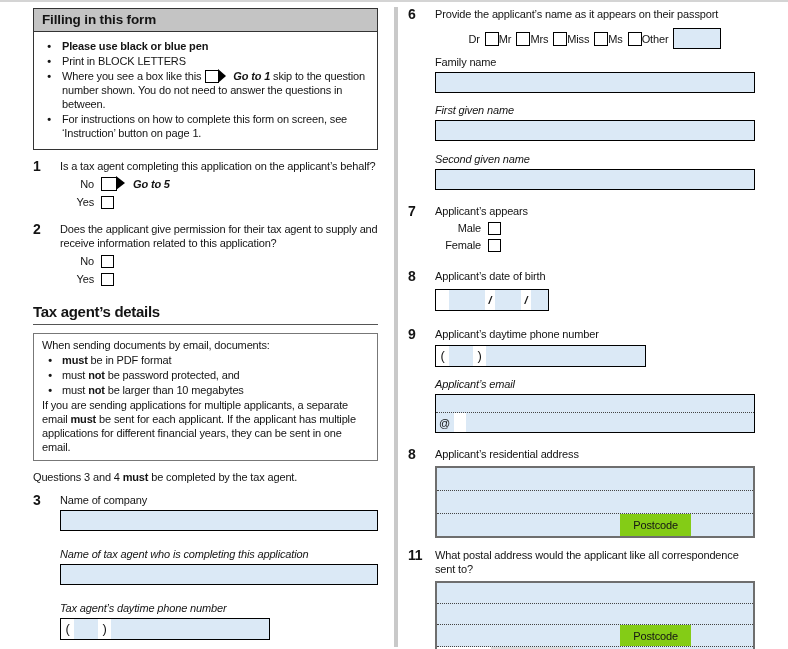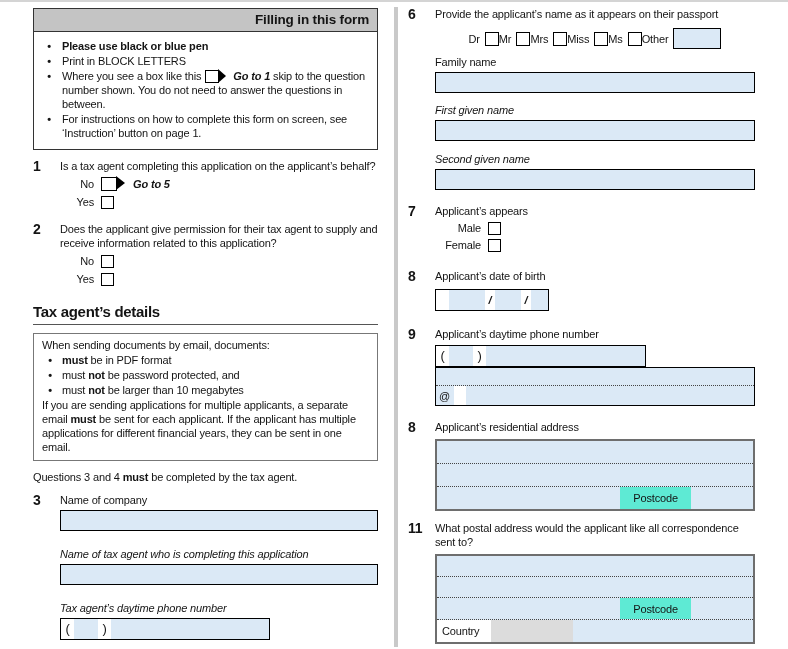--- a/index.html
+++ b/index.html
@@ -16,21 +16,21 @@
   .divider   { width:4px; flex:none; background:#c9c9c9; height:640px; }
   .col-right { flex:1; padding:0 33px 0 10px; }
 
   .bold { font-weight:bold; }
   .q { display:flex; }
   .qnum { flex:none; width:27px; font-weight:bold; font-size:14px; line-height:14px; }
   .qbody { flex:1; min-width:0; }
 
   
   .instr { border:1.5px solid #333; margin-bottom:9px; }
-  .instr-title { background:#c4c4c4; border-bottom:1.5px solid #333; font-weight:bold; font-size:13.5px; line-height:15px; padding:3px 8px 4px 8px;text-align:right; }
+  .instr-title { background:#c4c4c4; border-bottom:1.5px solid #333; font-weight:bold; font-size:13.5px; line-height:15px; padding:3px 8px 4px 8px; }
   .instr-body { padding:6px 8px 8px 2px; }
   .bul { display:flex; margin:1px 0; }
   .bul .dot { flex:none; width:26px; text-align:center; font-weight:bold; }
   .bul .btxt { flex:1; }
   .info-box .bul .dot { width:24px; }
 
   
   .goto-icon { display:inline-block; position:relative; width:14px; height:13px;
     border:1.5px solid #000; background:#fff; vertical-align:-3px; margin:0 12px 0 4px; }
   .goto-icon::after { content:""; position:absolute; left:12px; top:-2px; width:0; height:0;
@@ -78,21 +78,21 @@
   .email-row1 { height:18px; border-bottom:1px dotted #444; }
   .email-row2 { height:19px; display:flex; align-items:center; }
   .email-row2 .at { padding-left:3px; }
   .email-row2 .notch { width:12px; height:100%; background:#fff; margin-left:4px; }
 
   .addr-box { border:2px solid #6e6e6e; background:#dbe9f6; }
   .addr-row { height:23px; border-bottom:1px dotted #444; }
   .pc-row { display:flex; align-items:stretch; height:22px; }
   .pc-row.mid { border-bottom:1px dotted #444; }
   .pc-spacer { flex:1; }
-  .pc-label { flex:none; background:#5eead4; padding:0 13px; display:flex; align-items:center; }
+  .pc-label { flex:none; background:#84cc16; padding:0 13px; display:flex; align-items:center; }
   .pc-after { flex:none; width:62px; }
   .postal-box .addr-row { height:21px; }
   .country-row { display:flex; align-items:stretch; height:22px; }
   .country-label { flex:none; background:#fff; padding:0 12px 0 5px; display:flex; align-items:center; }
   .country-dd { flex:none; width:82px; background:#dcdcdc; }
   .country-rest { flex:1; }
 
   .mt14 { margin-top:14px; } .mt16 { margin-top:16px; } .mt10 { margin-top:10px; }
 </style>
 </head>
@@ -272,20 +272,21 @@
       <div class="q mt16">
         <div class="qnum">9</div>
         <div class="qbody">
           <div>Applicant’s daytime phone number</div>
           <div class="phone-field" style="width:211px; margin-top:4px;">
             <span class="paren">(</span>
             <span class="area"></span>
             <span class="paren">)</span>
             <span class="rest"></span>
           </div>
+          <div class="fl" style="margin-top:10px;">Applicant’s email</div>
           <div class="email-box">
             <div class="email-row1"></div>
             <div class="email-row2">
               <span class="at">@</span>
               <span class="notch"></span>
             </div>
           </div>
         </div>
       </div>
 

